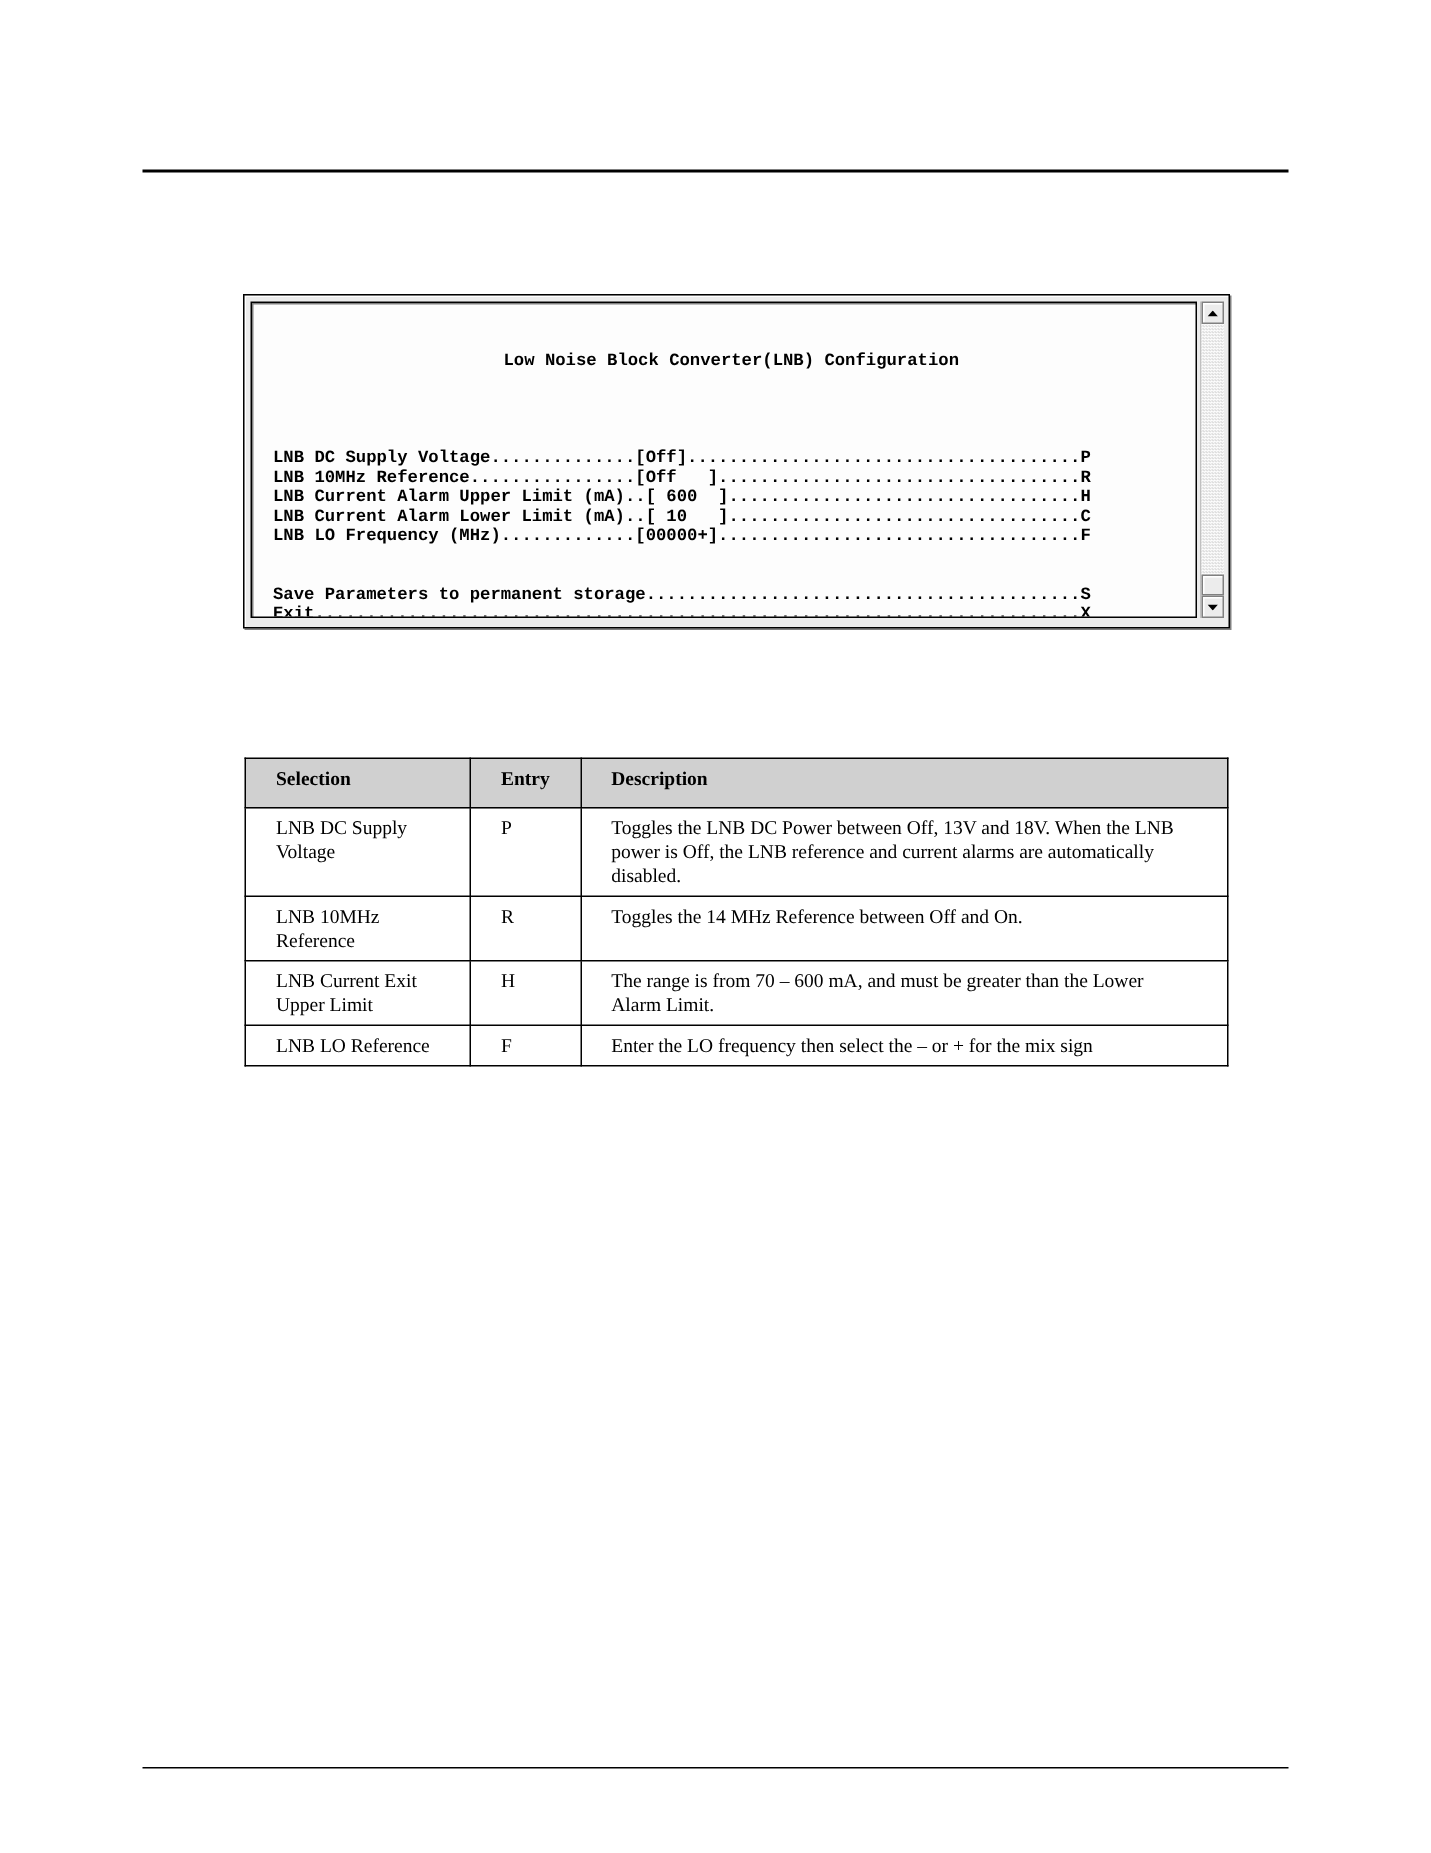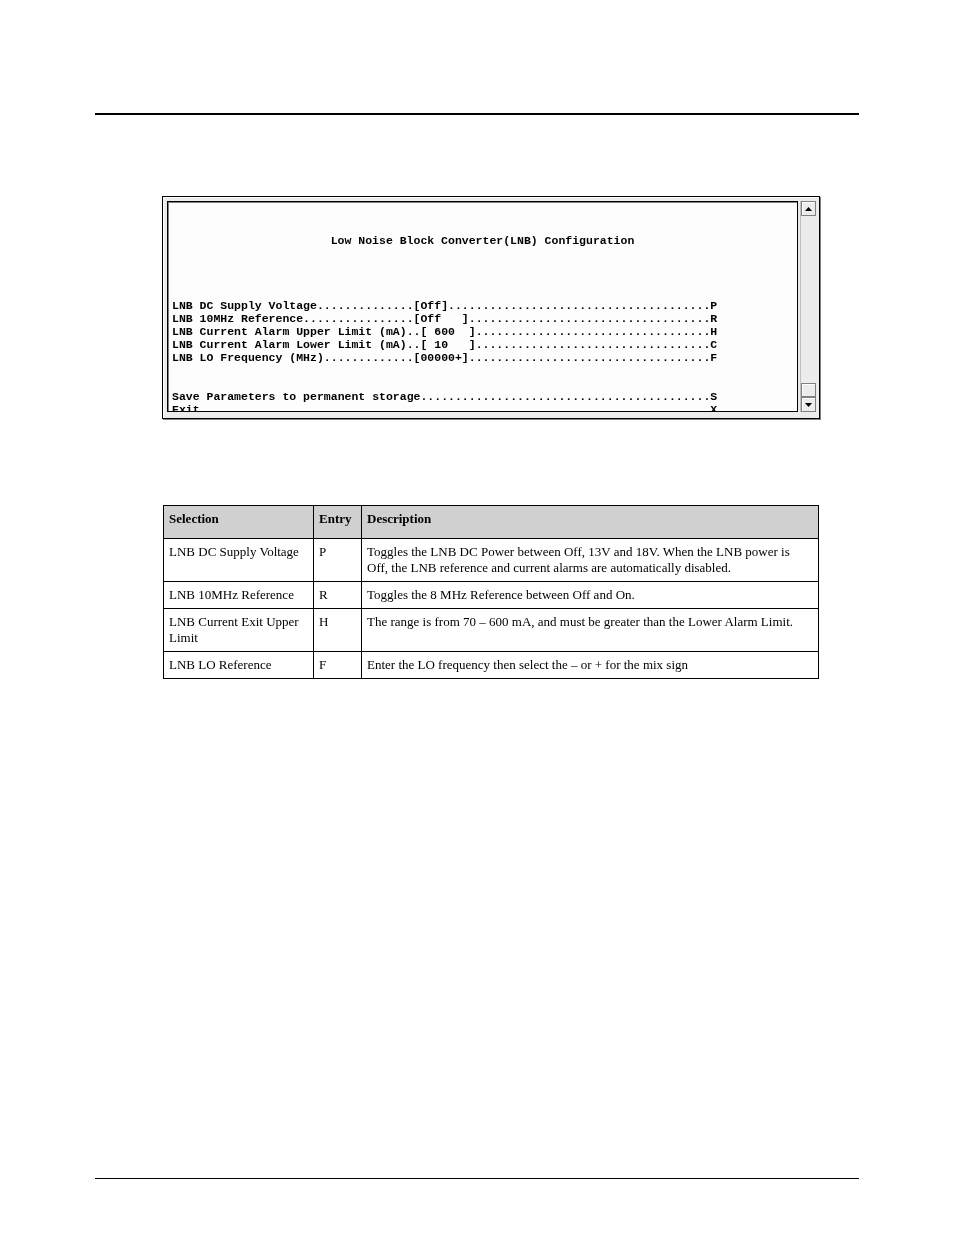--- a/index.html
+++ b/index.html
@@ -49,21 +49,21 @@
     background: #fdfdfd;
     border: 1px solid #000;
     box-shadow: inset 1px 1px 0 #808080;
     font-family: "Courier New", monospace;
     font-weight: bold;
     font-size: 11.5px;
     line-height: 13px;
     white-space: pre;
     overflow: hidden;
     box-sizing: border-box;
-    padding: 6px 4px 4px 4px;
+    padding: 6px 4px 4px 14px;
   }
   .term-title {
     text-align: center;
   }
   .term-lines {
     margin-top: 26px;
   }
   .scrollbar {
     position: absolute;
     right: 3px;
@@ -109,21 +109,21 @@
     position: absolute;
     left: 163px;
     top: 505px;
     width: 656px;
     border-collapse: collapse;
     font-size: 13px;
     line-height: 16px;
   }
   .params-table th, .params-table td {
     border: 1px solid #000;
-    padding: 5px 5px;
+    padding: 5px 20px;
     text-align: left;
     vertical-align: top;
   }
   .params-table thead th {
     background: #d0d0d0;
     font-weight: bold;
     height: 22px;
   }
   .col-sel { width: 150px; }
   .col-entry { width: 48px; }
@@ -179,21 +179,21 @@
     </thead>
     <tbody>
       <tr>
         <td>LNB DC Supply Voltage</td>
         <td>P</td>
         <td>Toggles the LNB DC Power between Off, 13V and 18V. When the LNB power is Off, the LNB reference and current alarms are automatically disabled.</td>
       </tr>
       <tr>
         <td>LNB 10MHz Reference</td>
         <td>R</td>
-        <td>Toggles the 8 MHz Reference between Off and On.</td>
+        <td>Toggles the 14 MHz Reference between Off and On.</td>
       </tr>
       <tr>
         <td>LNB Current Exit Upper Limit</td>
         <td>H</td>
         <td>The range is from 70 – 600 mA, and must be greater than the Lower Alarm Limit.</td>
       </tr>
       <tr>
         <td>LNB LO Reference</td>
         <td>F</td>
         <td>Enter the LO frequency then select the – or + for the mix sign</td>

